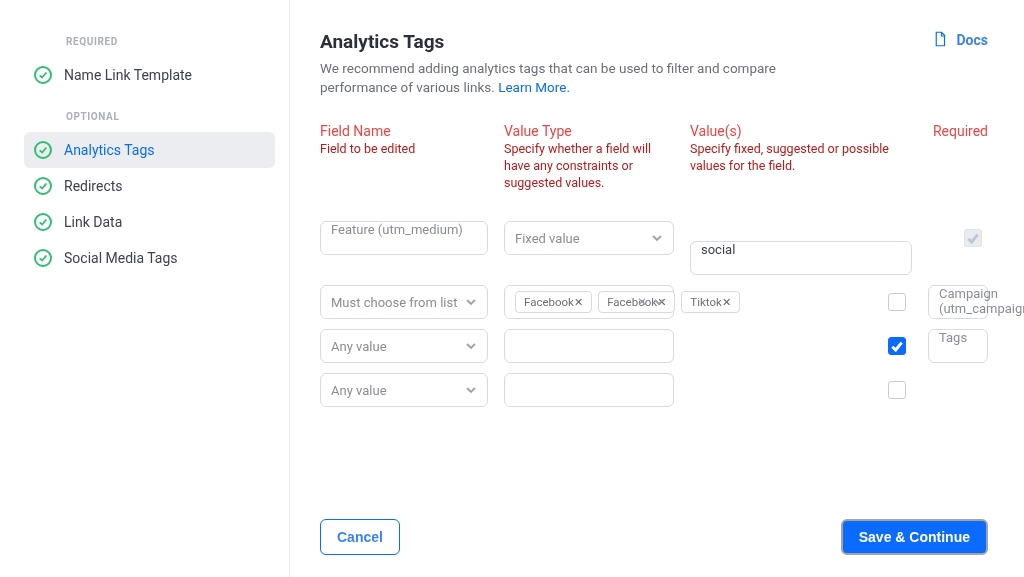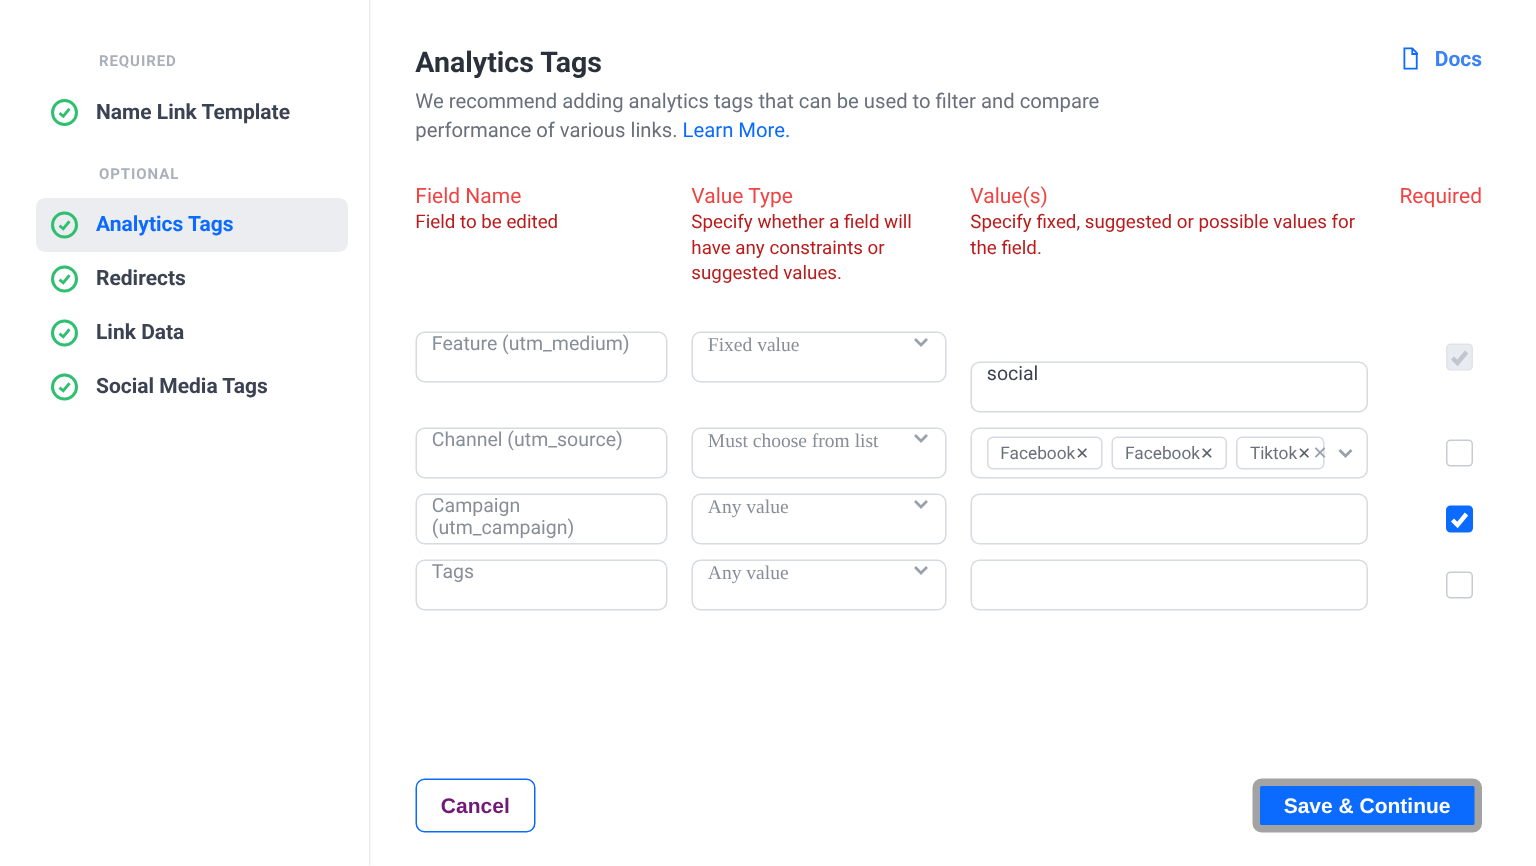--- a/index.html
+++ b/index.html
@@ -3,21 +3,21 @@
 <meta charset="utf-8">
 <style>
   * { box-sizing: border-box; margin: 0; padding: 0; }
   html, body { height: 100%; font-family: -apple-system, BlinkMacSystemFont, "Segoe UI", Roboto, "Helvetica Neue", Arial, sans-serif; color: #333; background: #fff; }
   body { width: 1024px; height: 577px; overflow: hidden; }
   .wrap { display: flex; height: 100%; border-radius: 23px; }
 
   
   .sidebar { width: 290px; padding: 28px 14px 20px 24px; border-right: 1px solid #e8ebef; }
   .group-label { font-size: 10px; letter-spacing: 0.06em; font-weight: 700; color: #aab0ba; margin: 8px 0 10px 42px; text-transform: uppercase; }
-  .nav-item { display: flex; align-items: center; gap: 12px; height: 36px; padding: 0 10px; border-radius: 6px; color: #3b4252; font-size: 14px; font-weight: 700; cursor: pointer; }
+  .nav-item { display: flex; align-items: center; gap: 12px; height: 36px; padding: 0 10px; border-radius: 6px; color: #3b4252; font-size: 14px; font-weight: 400; cursor: pointer; }
   .nav-item.active { background: #ebedf0; color: #0b6bff; }
   .nav-item .check { width: 18px; height: 18px; border: 2px solid #2fbf71; border-radius: 50%; display: inline-flex; align-items: center; justify-content: center; flex: 0 0 18px; }
   .nav-item .check svg { width: 10px; height: 10px; }
   .nav-item .check svg path { stroke: #2fbf71; stroke-width: 2.2; fill: none; }
 
   
   .main { flex: 1; padding: 30px 36px 22px 30px; display: flex; flex-direction: column; }
   .head { display: flex; align-items: flex-start; justify-content: space-between; }
   .title { font-size: 19px; font-weight: 700; color: #2b313b; }
   .subtitle { font-size: 13.5px; color: #69707b; margin-top: 6px; max-width: 530px; line-height: 1.4; }
@@ -26,40 +26,40 @@
   .docs svg { width: 18px; height: 18px; stroke: #0b6bff; fill: none; stroke-width: 1.6; }
 
   .grid { display: grid; grid-template-columns: 168px 170px 1fr 60px; column-gap: 16px; margin-top: 26px; }
   .gh { font-size: 14px; font-weight: 400; color: #ef4444; }
   .gs { font-size: 12.5px; color: #b91c1c; margin-top: 2px; line-height: 1.35; }
   .gh.req { text-align: right; }
 
   .rows { margin-top: 10px; display: grid; grid-template-columns: 168px 170px 1fr 60px; column-gap: 16px; row-gap: 10px; }
   .cell { display: flex; align-items: center; }
   .input, .select, .tagbox { width: 100%; height: 34px; border: 1px solid #d6dae1; border-radius: 6px; background: #fff; font-size: 13px; color: #888e98; padding: 0 10px; }
-  .select { display: flex; align-items: flex-start; justify-content: space-between; cursor: pointer; font-family: Liberation Serif, serif; }
+  .select { display: flex; align-items: center; justify-content: space-between; cursor: pointer; }
   .chev { width: 12px; height: 12px; }
   .chev path { stroke: #9aa1ad; stroke-width: 1.8; fill: none; }
   .text-input { color: #3b4252; margin-top: 40px; }
   .tagbox { display: flex; align-items: center; gap: 6px; padding-right: 28px; position: relative; }
   .tagchip { display: inline-flex; align-items: center; gap: 0; height: 22px; padding: 0 8px; border: 1px solid #d6dae1; border-radius: 4px; font-size: 11.5px; color: #6b717c; background: #fff; }
   .tagchip .x { font-size: 11px; color: #5b616c; cursor: pointer; }
   .tagbox .tail { position: absolute; right: 8px; display: flex; align-items: center; gap: 6px; }
   .tagbox .tail .x { font-size: 12px; color: #9aa1ad; cursor: pointer; }
   .checkbox { width: 18px; height: 18px; border: 1.6px solid #c6cbd4; border-radius: 3px; background: #fff; cursor: pointer; display: inline-flex; align-items: center; justify-content: center; margin-left: auto; }
   .checkbox.checked { background: #0b6bff; border-color: #0b6bff; }
   .checkbox.checked svg path { stroke: #fff; stroke-width: 2.2; fill: none; }
   .checkbox.disabled { background: #e8ebef; border-color: #e0e3e9; cursor: default; }
   .checkbox.disabled svg path { stroke: #c0c5cf; stroke-width: 2.2; fill: none; }
   .req-cell { justify-content: flex-end; padding-right: 6px; }
 
   .footer { margin-top: auto; display: flex; align-items: center; justify-content: space-between; padding-top: 20px; }
   .btn { height: 36px; padding: 0 16px; border-radius: 6px; font-size: 14px; font-weight: 600; cursor: pointer; display: inline-flex; align-items: center; }
-  .btn-outline { border: 1px solid #0b6bff; color: #701a75; background: #fff; }
-  .btn-primary { border: 5px solid #a3a3a3; color: #fff; background: #0b6bff; }
+  .btn-outline { border: 1px solid #0b6bff; color: #3b82f6; background: #fff; }
+  .btn-primary { border: 2px solid #a3a3a3; color: #fff; background: #0b6bff; }
 </style>
 </head>
 <body>
 
 <div class="wrap">
   <aside class="sidebar">
     <div class="group-label">REQUIRED</div>
 
     <div class="nav-item">
       <span class="check">
@@ -161,23 +161,20 @@
           <div class="input text-input">social</div>
         </div>
       <div class="cell req-cell">
         <span class="checkbox disabled">
           <svg viewBox="0 0 12 12">
               <path d="M2.5 6.5 L5 9 L9.5 3.5"></path>
             </svg>
         </span>
       </div>
 
-      <div class="cell">
-          <div class="input">Channel (utm_source)</div>
-        </div>
       <div class="cell">
         <div class="select">
           <span>Must choose from list</span>
           <svg class="chev" viewBox="0 0 12 12">
               <path d="M2 4 L6 8 L10 4"></path>
             </svg>
         </div>
       </div>
       <div class="cell">
         <div class="tagbox">

